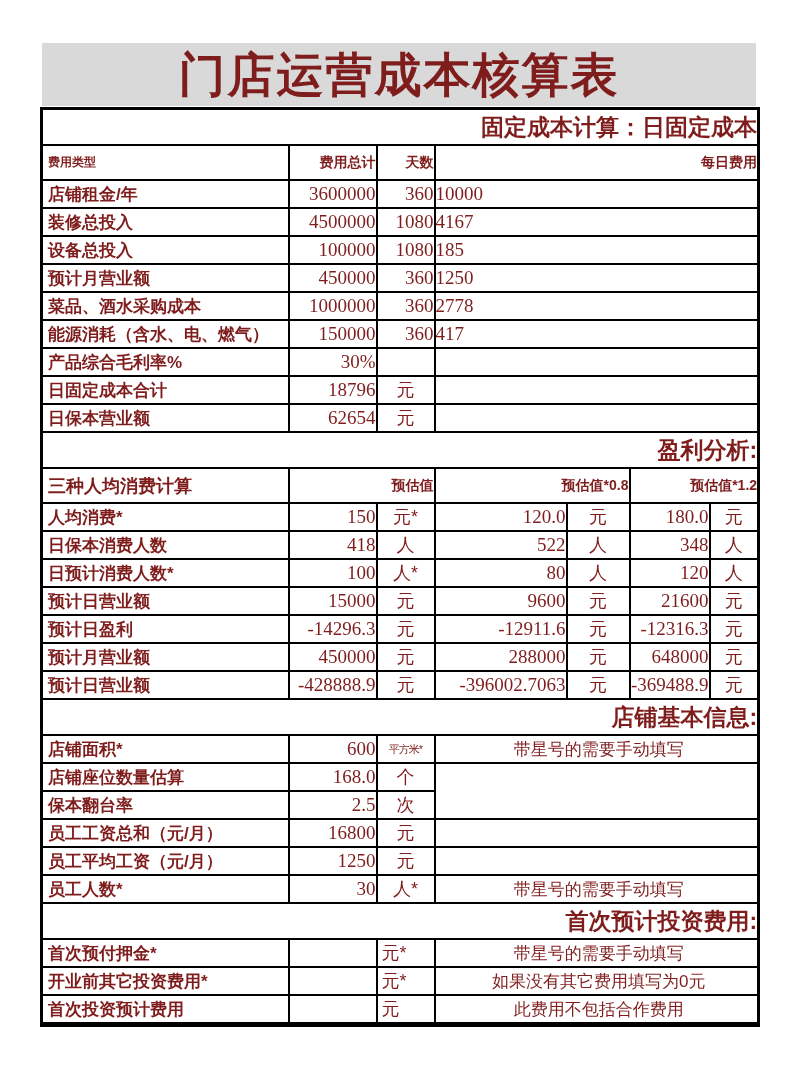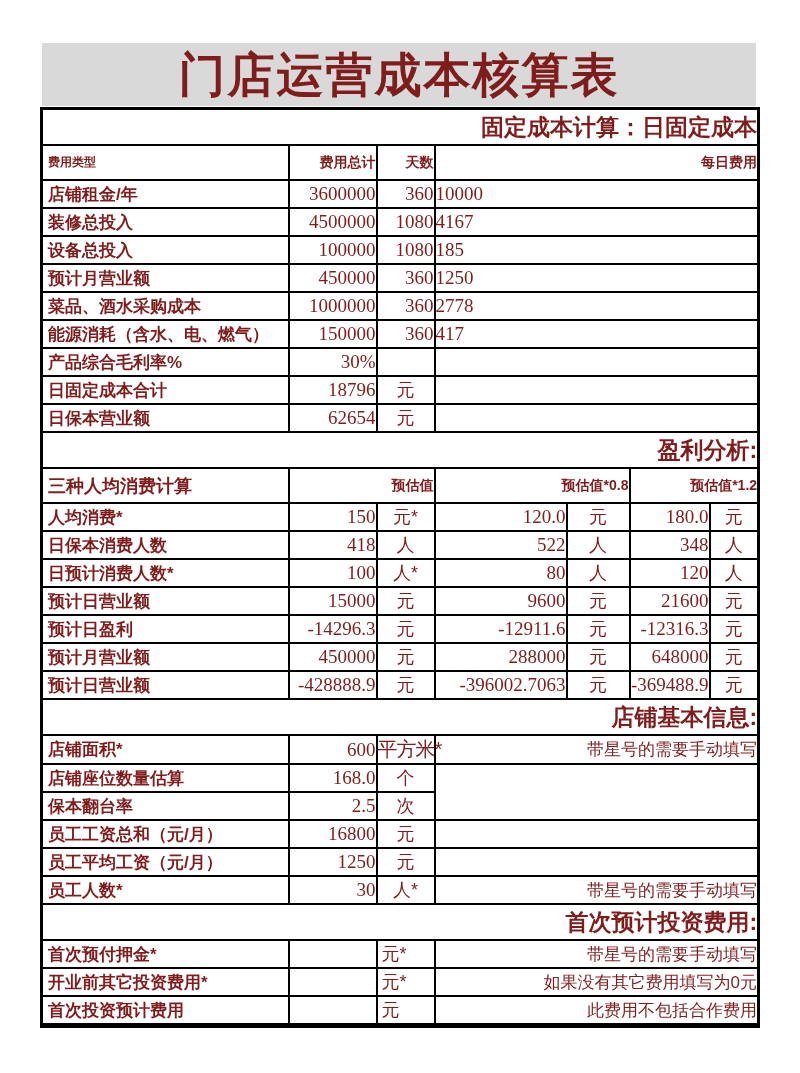--- a/index.html
+++ b/index.html
@@ -12,22 +12,22 @@
         table-layout:fixed;border:3px solid #000;border-bottom:5px solid #000;}
   td{border:2px solid #000;padding:0;vertical-align:middle;height:26px;white-space:nowrap;}
   tr.sec td{height:34px;font-size:23px;font-weight:700;text-align:right;padding-left:5px;}
   tr.hdr td{height:33px;}
   .chdr{text-align:right;font-weight:700;font-size:14px;}
   .lbl{text-align:left;padding-left:5px;font-weight:700;font-size:17px;}
   .num{text-align:right;font-family:"Liberation Serif",serif;font-size:19px;font-weight:400;}
   .unit{text-align:center;font-size:18px;font-weight:400;}
   .unitL{text-align:left;padding-left:4px;font-size:18px;font-weight:400;}
   .daily{text-align:left;font-family:"Liberation Serif",serif;font-size:19px;}
-  .note{text-align:right;padding-left:5px;font-size:17px;font-weight:400;border-radius:7px;}
-  .sq{font-size:20px;letter-spacing:-1px;}
+  .note{text-align:center;padding-left:5px;font-size:17px;font-weight:400;border-radius:7px;}
+  .sq{font-size:11px;letter-spacing:-1px;}
 </style>
 </head>
 <body>
 
 <div class="page">
 
   <div class="title-band">
     <div class="title">门店运营成本核算表</div>
   </div>
 

